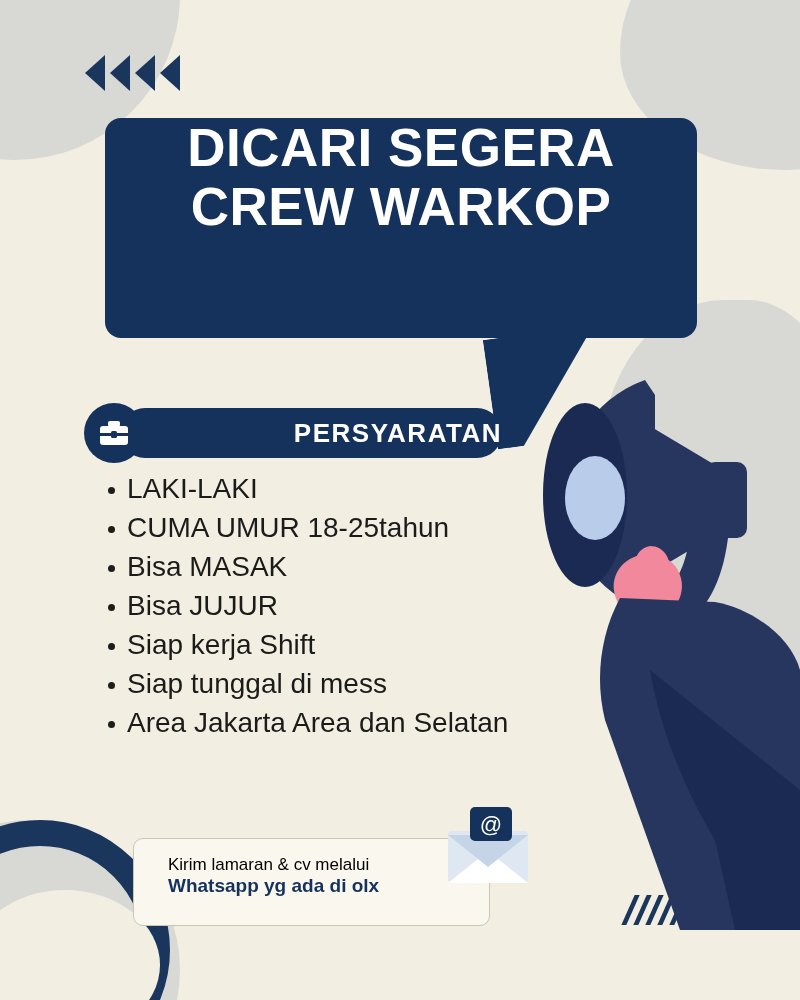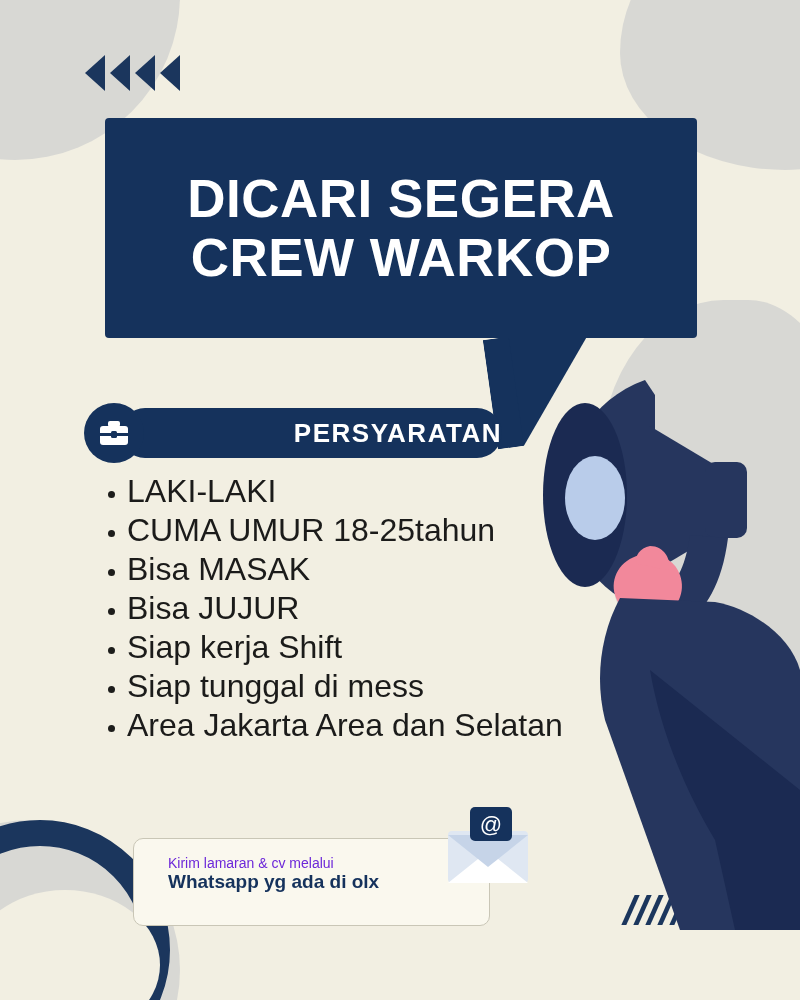--- a/index.html
+++ b/index.html
@@ -81,25 +81,25 @@
     width: 5px; height: 30px;
     background: #1b365d;
   }
 
   
   .bubble {
     position: absolute;
     left: 105px; top: 118px;
     width: 592px; height: 220px;
     background: #15325c;
-    border-radius: 4px;
+    border-radius: 16px;
     display: flex;
     flex-direction: column;
     align-items: center;
-    justify-content: center;
+    justify-content: flex-start;
   }
   .bubble-tail {
     position: absolute;
     left: 490px; top: 332px;
     width: 0; height: 0;
     border-left: 26px solid #15325c;
     border-right: 86px solid transparent;
     border-top: 110px solid #15325c;
     border-bottom: 0 solid transparent;
     transform: rotate(-8deg);
@@ -159,39 +159,39 @@
   }
   .req-dot {
     width: 7px; height: 7px;
     border-radius: 50%;
     background: #1d1d1b;
     flex: none;
     position: relative;
     top: -4px;
   }
   .req-text {
-    font-size: 32px;
+    font-size: 28px;
     color: #1b1b1a;
     line-height: 1.2;
     white-space: nowrap;
   }
 
   
   .contact-box {
     position: absolute;
     left: 133px; top: 838px;
     width: 357px; height: 88px;
     background: #faf8ee;
     border: 1.5px solid #c9c6b6;
     border-radius: 10px;
     padding: 16px 0 0 34px;
   }
   .contact-line1 {
-    font-size: 14px;
-    color: #6d28d9;
+    font-size: 17px;
+    color: #000000;
   }
   .contact-line2 {
     font-size: 19px;
     font-weight: bold;
     color: #15325c;
   }
   .envelope { position: absolute; left: 440px; top: 805px; width: 100px; height: 90px; }
 </style>
 </head>
 <body>

